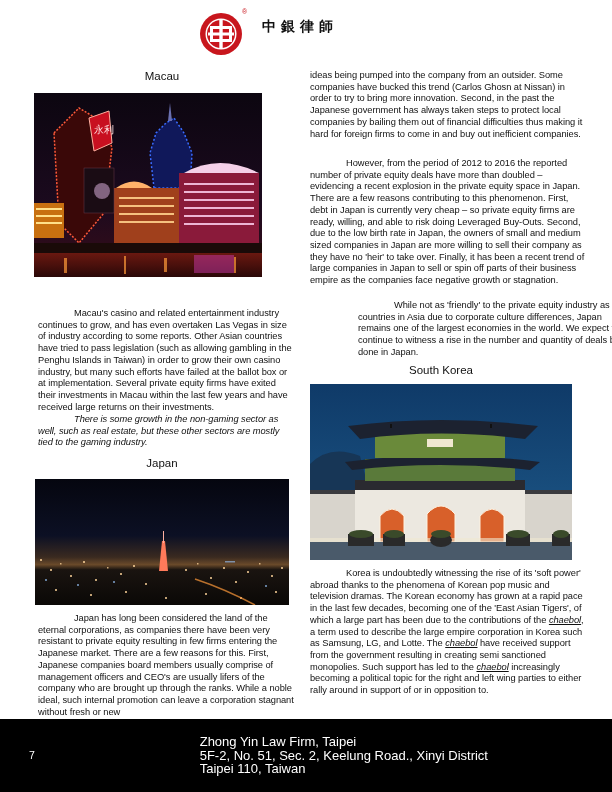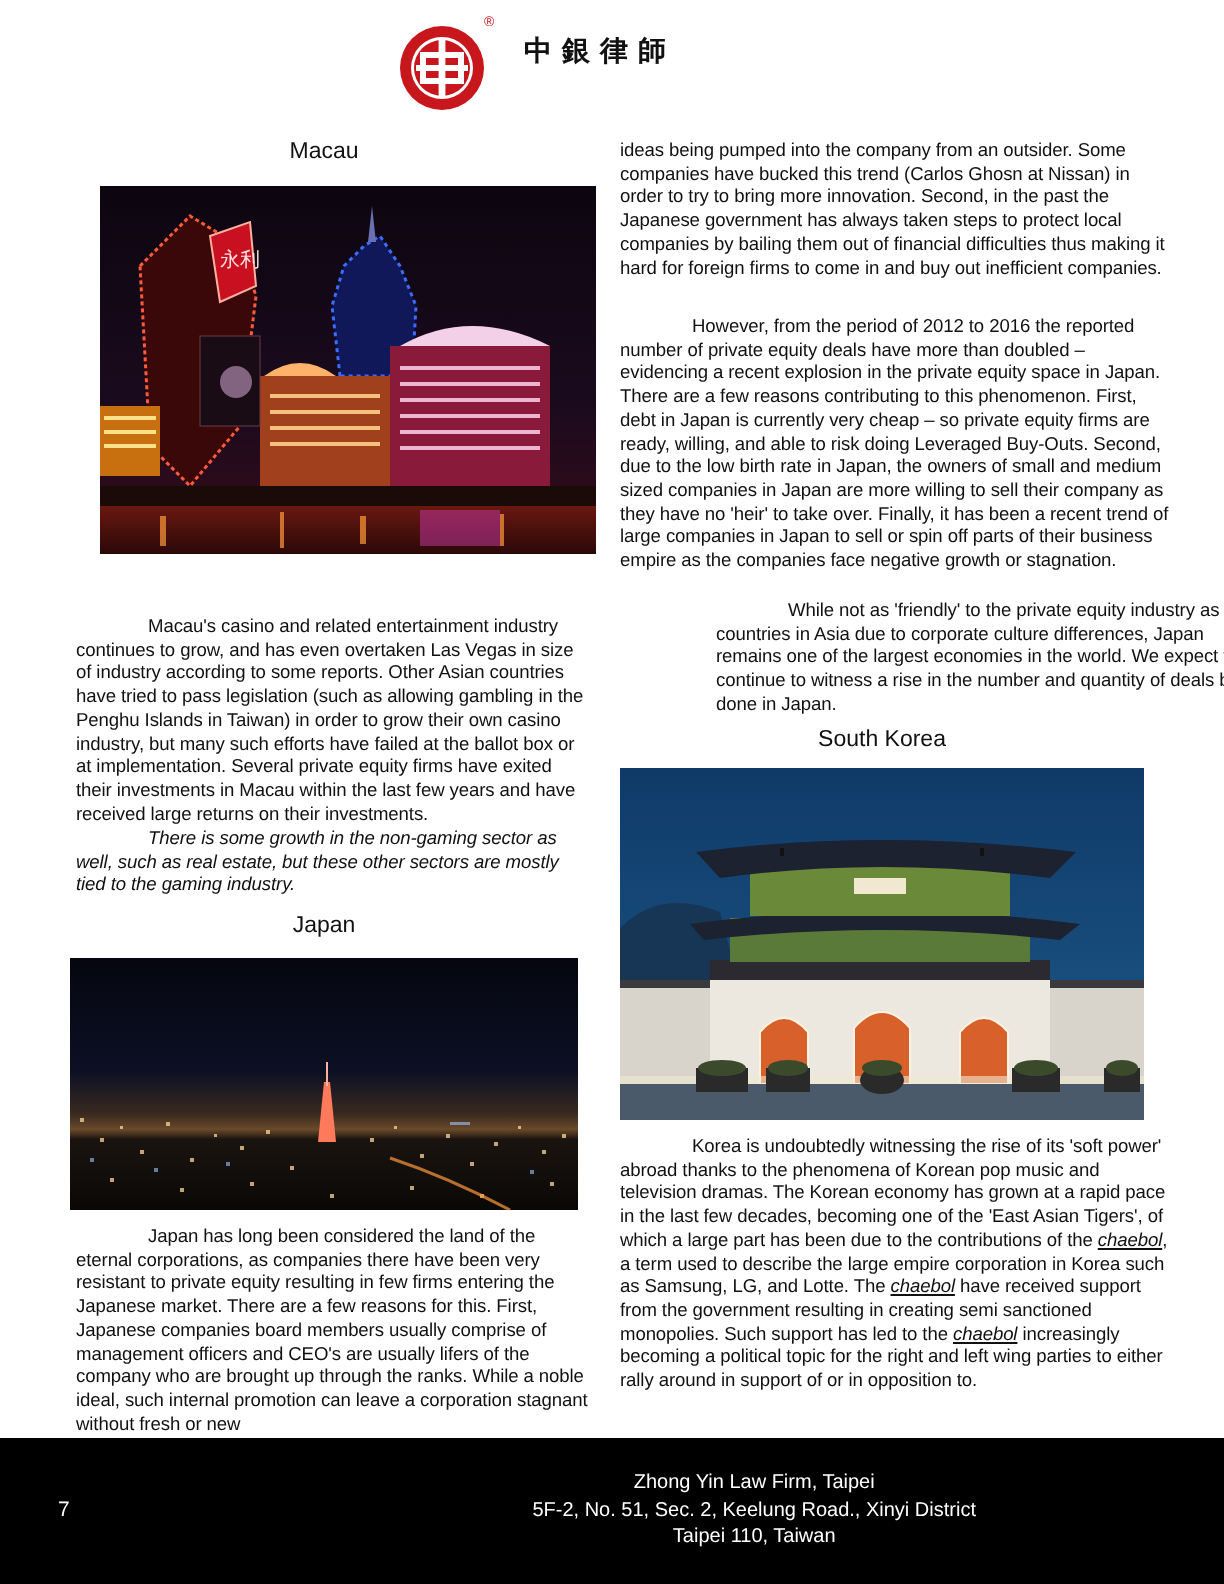--- a/index.html
+++ b/index.html
@@ -13,21 +13,21 @@
     .logo-en { position: absolute; left: 264px; top: 44px; font-size: 13.5px; letter-spacing: 0.2px; color: #111; line-height: 16px; }
 
     .heading { position: absolute; font-size: 11.5px; text-align: center; color: #111; }
     .photo { position: absolute; overflow: hidden; }
     .para { position: absolute; font-size: 9.3px; line-height: 11.7px; color: #111; letter-spacing: -0.05px; }
     .para .indent { display: inline-block; width: 36px; }
     .para em { font-style: italic; text-decoration: underline; }
 
     .footer { position: absolute; left: 0; top: 719px; width: 612px; height: 73px; background: #000; color: #fff; }
     .page-num { position: absolute; left: 29px; top: 30px; font-size: 10.5px; }
-    .address { position: absolute; right: 124px; top: 16px; text-align: center; font-size: 10px; line-height: 13.5px; }
+    .address { position: absolute; right: 124px; top: 16px; text-align: left; font-size: 13px; line-height: 13.5px; }
   </style>
 </head>
 <body>
 
 <div class="header">
   <svg class="logo-mark" viewBox="0 0 44 44">
     <circle cx="22" cy="22" r="21" fill="#c8161d"></circle>
     <circle cx="22" cy="22" r="15.5" fill="#ffffff"></circle>
     <circle cx="22" cy="22" r="14" fill="#c8161d"></circle>
     <g fill="#ffffff">
@@ -38,21 +38,21 @@
       <rect x="11" y="14" width="3" height="16"></rect>
       <rect x="30" y="14" width="3" height="16"></rect>
     </g>
   </svg>
   <span class="logo-reg">®</span>
   <div class="logo-cn">中銀律師</div>
 </div>
 
 <div class="heading" style="left:38px; top:70px; width:248px;">Macau</div>
 
-<div class="photo" style="left:50px; top:93px; width:248px; height:184px;" title="Macau casinos illuminated at night">
+<div class="photo" style="left:34px; top:93px; width:228px; height:184px;" title="Macau casinos illuminated at night">
   <svg width="248" height="184" viewBox="0 0 248 184">
     <defs>
       <linearGradient id="mSky" x1="0" y1="0" x2="0" y2="1">
         <stop offset="0" stop-color="#0c0610"></stop>
         <stop offset="0.6" stop-color="#1b0a1e"></stop>
         <stop offset="1" stop-color="#3a0c18"></stop>
       </linearGradient>
       <linearGradient id="mWater" x1="0" y1="0" x2="0" y2="1">
         <stop offset="0" stop-color="#6a1810"></stop>
         <stop offset="1" stop-color="#2a0808"></stop>

